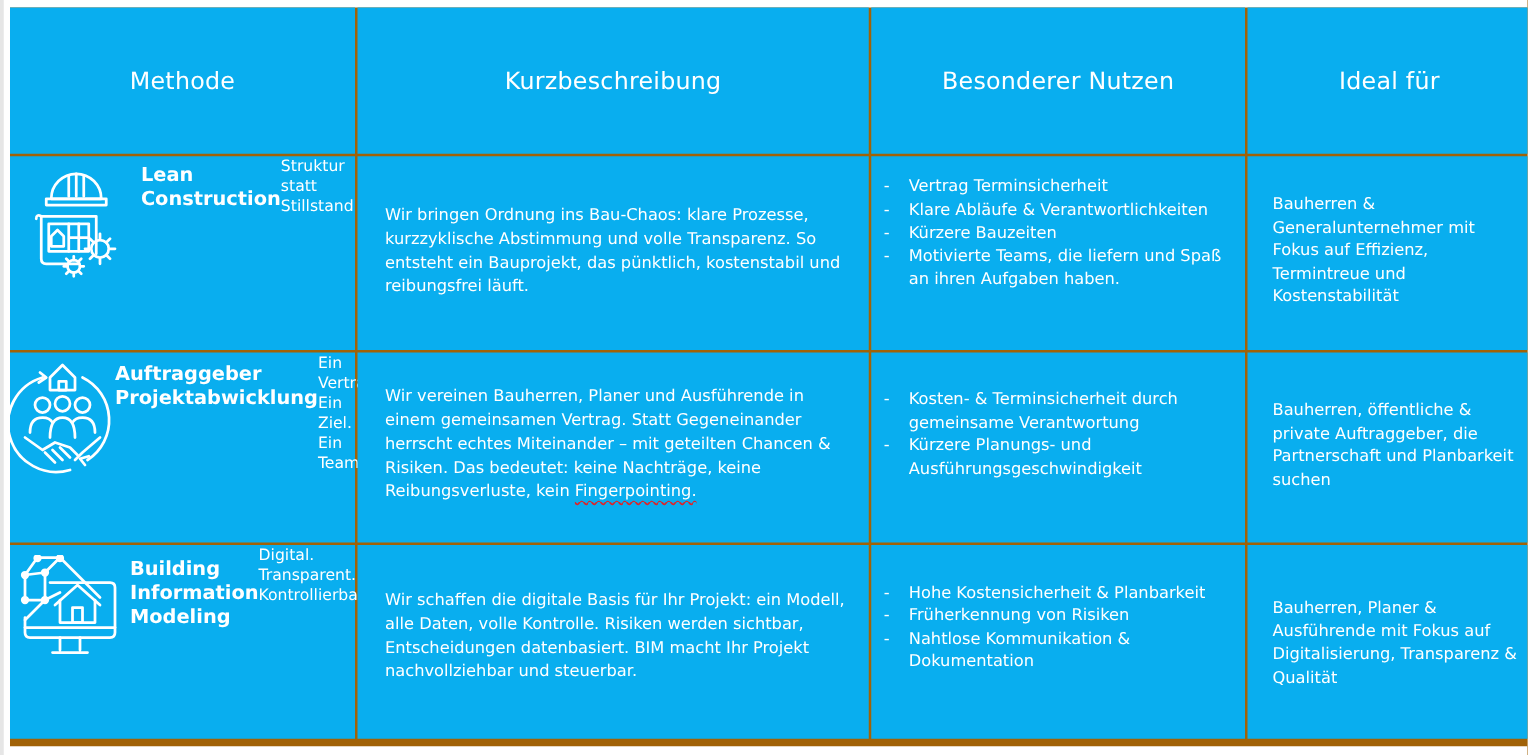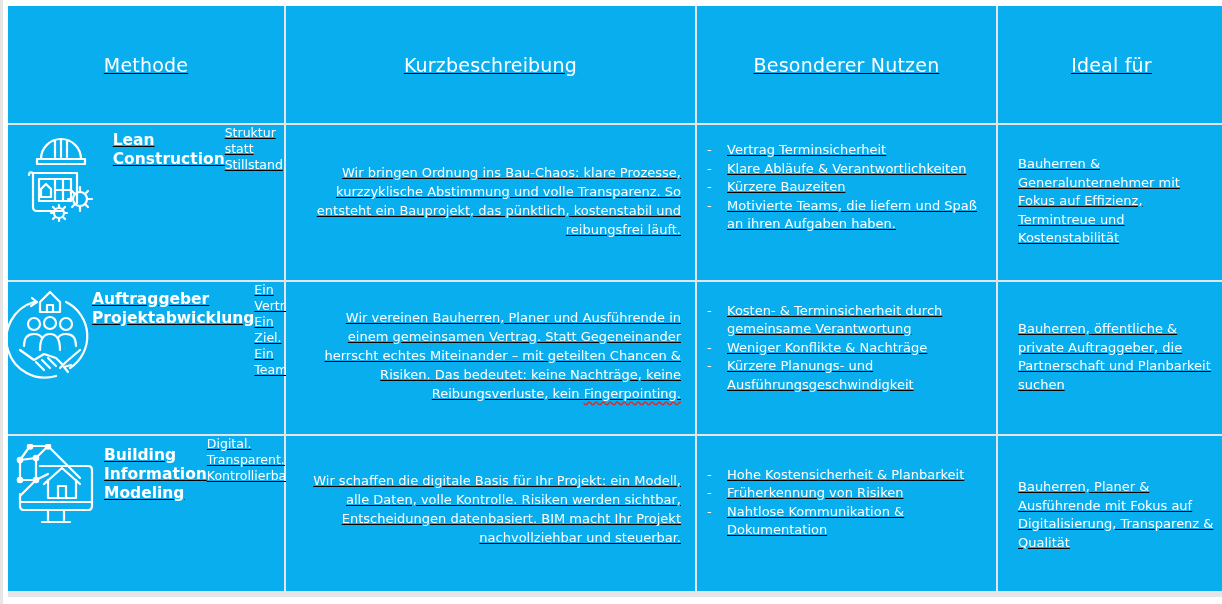--- a/index.html
+++ b/index.html
@@ -6,29 +6,29 @@
   body {
     width: 1222px; height: 604px; background: #ffffff; position: relative; overflow: hidden;
     font-family: "DejaVu Sans", sans-serif;
   }
   .left-edge { position: absolute; left: 0; top: 0; width: 3px; height: 604px; background: #e6e6e6; }
   .table {
     position: absolute; left: 8px; top: 6px; width: 1214px; height: 591px;
     display: grid;
     grid-template-columns: 276px 409px 299px 227px;
     grid-template-rows: 117px 155px 152px 155px;
-    gap: 2px; background: #e5e5e5; text-decoration: underline;
+    gap: 2px; background: #a16207;
   }
   .cell { background: #09aeef; color: #ffffff; position: relative; box-sizing: border-box; }
   .head { display: flex; align-items: center; justify-content: center; font-size: 19px; letter-spacing: 0.2px; }
   .method { display: flex; align-items: flex-start; padding: 0 0 0 18px; }
   .method .icon-wrap { width: 100%; display: flex; justify-content: center; margin-left: -18px; }
   .method .m-title { font-size: 15.5px; font-weight: bold; line-height: 19px; }
   .method .m-sub { font-size: 12.5px; line-height: 16px; }
-  .desc { padding: 12px 14px 0 22px; display: flex; align-items: center; font-size: 13px; line-height: 19px; text-align: right; }
+  .desc { padding: 12px 14px 0 22px; display: flex; align-items: center; font-size: 13px; line-height: 19px; }
   .desc p { margin: 0; }
   .benefits { padding: 0 6px 0 8px; display: flex; align-items: center; font-size: 13px; line-height: 18.5px; }
   .benefits ul { list-style: none; margin: 0; padding: 0; }
   .benefits li { position: relative; padding-left: 22px; }
   .benefits li::before { content: "-"; position: absolute; left: 2px; }
   .ideal { padding: 0 8px 0 20px; display: flex; align-items: flex-start; font-size: 13px; line-height: 18.5px; }
   .squiggle { text-decoration: underline wavy #d9262c; text-underline-offset: 3px; }
   svg { display: block; }
 </style>
 </head>
@@ -109,21 +109,20 @@
     <div class="m-sub">Ein Vertrag. Ein Ziel. Ein Team.</div>
   </div>
   <div class="cell desc">
     <p style="margin-top:-18px;">
       <span>Wir vereinen Bauherren, Planer und Ausführende in einem gemeinsamen Vertrag. Statt Gegeneinander herrscht echtes Miteinander – mit geteilten Chancen &amp; Risiken. Das bedeutet: keine Nachträge, keine Reibungsverluste, kein </span><span class="squiggle">Fingerpointing.</span>
     </p>
   </div>
   <div class="cell benefits">
     <ul style="margin-top:-20px;">
       <li>Kosten- &amp; Terminsicherheit durch gemeinsame Verantwortung</li>
-      <li>Weniger Konflikte &amp; Nachträge</li>
       <li>Kürzere Planungs- und Ausführungsgeschwindigkeit</li>
     </ul>
   </div>
   <div class="cell ideal">
     <p style="margin:38px 0 0 0;">Bauherren, öffentliche &amp; private Auftraggeber, die Partnerschaft und Planbarkeit suchen</p>
   </div>
 
   <div class="cell method">
     <div class="icon-wrap" style="margin-top:8px;">
       <svg width="96" height="84" viewBox="0 0 96 84" fill="none" stroke="#fff" stroke-width="2.2" stroke-linejoin="round" stroke-linecap="round">

